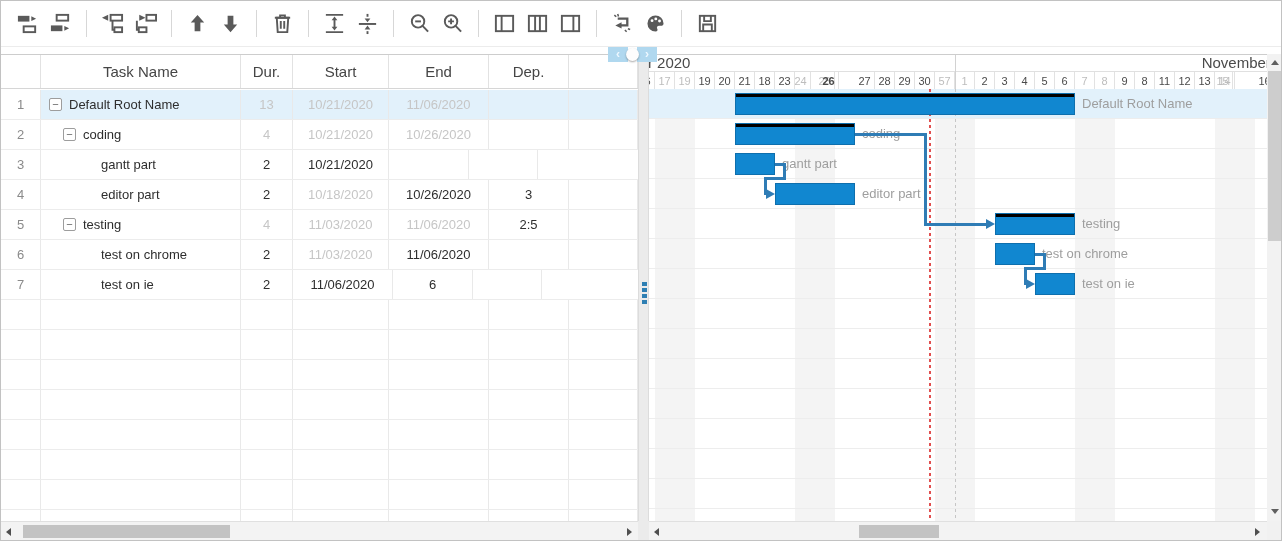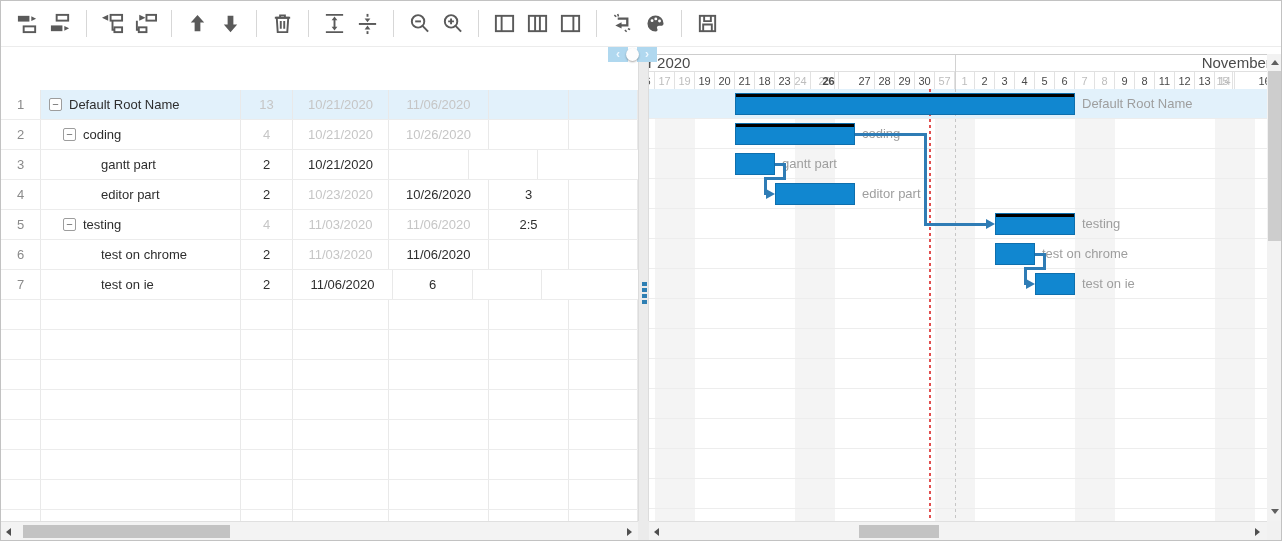--- a/index.html
+++ b/index.html
@@ -206,20 +206,29 @@
       <button class="tbtn">
         <svg width="23" height="23" viewBox="0 0 24 24" fill="none" stroke="#5a5a5a" stroke-width="2">
           <rect x="4" y="4" width="16" height="16"></rect>
           <path d="M8.5 4 L8.5 9.5 L15.5 9.5 L15.5 4"></path>
           <path d="M7.5 20 L7.5 13 L16.5 13 L16.5 20"></path>
         </svg>
       </button>
     </div>
 
   <div class="table-pane">
+    <div class="thead" id="thead">
+        <div class="th" style="width: 40px;"></div>
+        <div class="th" style="width: 200px;">Task Name</div>
+        <div class="th" style="width: 52px;">Dur.</div>
+        <div class="th" style="width: 96px;">Start</div>
+        <div class="th" style="width: 100px;">End</div>
+        <div class="th" style="width: 80px;">Dep.</div>
+        <div class="th" style="width: 69px;"></div>
+      </div>
     <div class="tbody" id="tbody">
         <div class="tr selected">
           <div class="td num" style="width: 40px;">1</div>
           <div class="td name hl" style="width: 200px; padding-left: 8px;">
             <span class="collapser">−</span>
             <span>Default Root Name</span>
           </div>
           <div class="td hl mut" style="width: 52px;">13</div>
           <div class="td hl mut" style="width: 96px;">10/21/2020</div>
           <div class="td hl mut" style="width: 100px;">11/06/2020</div>
@@ -247,21 +256,21 @@
           <div class="td hl" style="width: 96px;">10/21/2020</div>
           <div class="td hl" style="width: 80px;"></div>
           <div class="td hl" style="width: 69px;"></div>
         </div>
         <div class="tr">
           <div class="td num" style="width: 40px;">4</div>
           <div class="td name hl" style="width: 200px; padding-left: 60px;">
             <span>editor part</span>
           </div>
           <div class="td hl" style="width: 52px;">2</div>
-          <div class="td hl mut" style="width: 96px;">10/23/2020</div>
+          <div class="td hl mut" style="width: 96px;">10/18/2020</div>
           <div class="td hl" style="width: 100px;">10/26/2020</div>
           <div class="td hl" style="width: 80px;">3</div>
           <div class="td hl" style="width: 69px;"></div>
         </div>
         <div class="tr">
           <div class="td num" style="width: 40px;">5</div>
           <div class="td name hl" style="width: 200px; padding-left: 22px;">
             <span class="collapser">−</span>
             <span>testing</span>
           </div>

